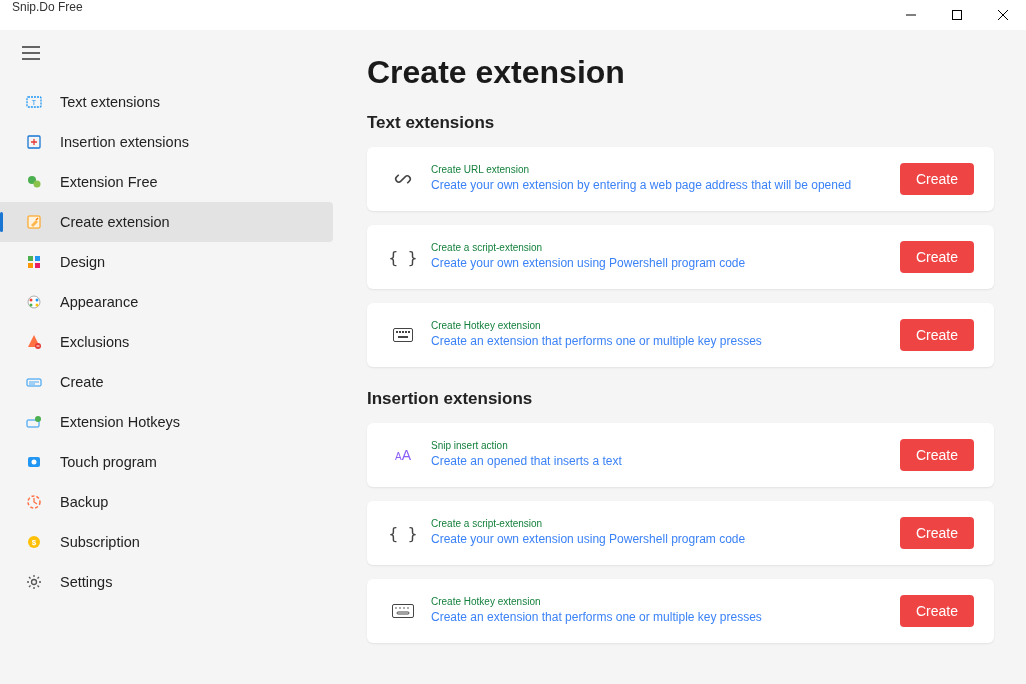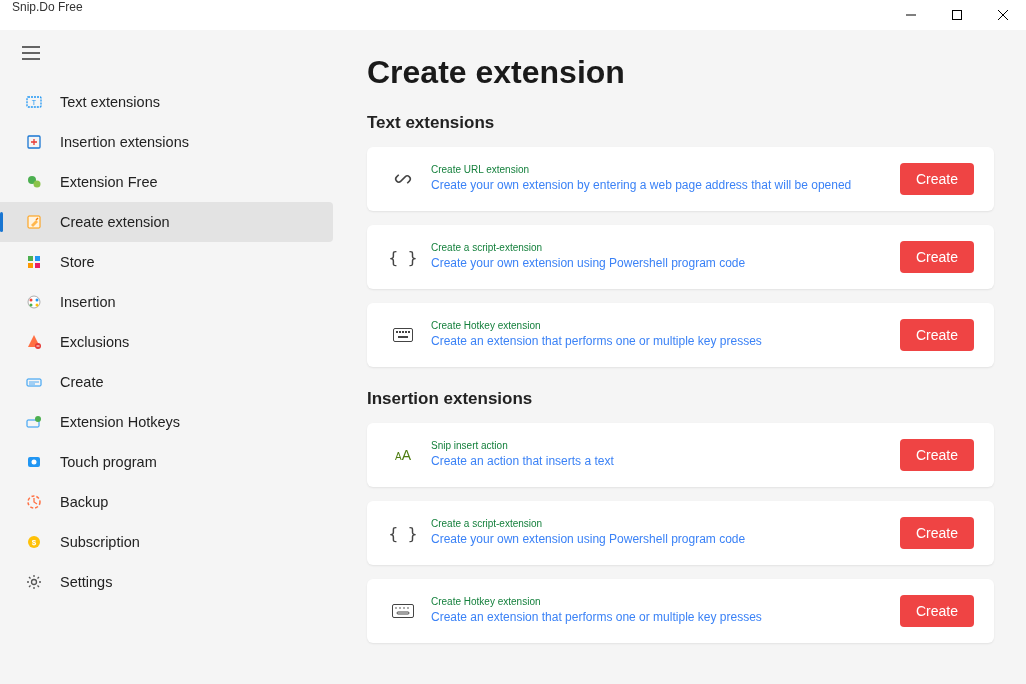--- a/index.html
+++ b/index.html
@@ -110,33 +110,33 @@
         </div>
         <div class="nav-item">
           <span class="nav-icon">
             <svg width="16" height="16" viewBox="0 0 16 16">
               <rect x="2" y="2" width="5" height="5" fill="#4caf50"></rect>
               <rect x="9" y="2" width="5" height="5" fill="#2196f3"></rect>
               <rect x="2" y="9" width="5" height="5" fill="#ff9800"></rect>
               <rect x="9" y="9" width="5" height="5" fill="#e91e63"></rect>
             </svg>
           </span>
-          <span class="nav-label">Store</span>
+          <span class="nav-label">Design</span>
         </div>
         <div class="nav-item">
           <span class="nav-icon">
             <svg width="16" height="16" viewBox="0 0 16 16">
               <circle cx="8" cy="8" r="6" fill="#fff" stroke="#999" stroke-width="0.8"></circle>
               <circle cx="5" cy="6" r="1.5" fill="#f44336"></circle>
               <circle cx="11" cy="6" r="1.5" fill="#2196f3"></circle>
               <circle cx="5" cy="11" r="1.5" fill="#4caf50"></circle>
               <circle cx="11" cy="11" r="1.5" fill="#ffc107"></circle>
             </svg>
           </span>
-          <span class="nav-label">Insertion</span>
+          <span class="nav-label">Appearance</span>
         </div>
         <div class="nav-item">
           <span class="nav-icon">
             <svg width="16" height="16" viewBox="0 0 16 16">
               <path d="M8 1 L14 13 L2 13 Z" fill="#ff7043"></path>
               <circle cx="12" cy="12" r="3" fill="#e53935"></circle>
               <path d="M10.5 12 L13.5 12" stroke="#fff" stroke-width="1"></path>
             </svg>
           </span>
           <span class="nav-label">Exclusions</span>
@@ -242,25 +242,25 @@
               <div class="card-title">Create Hotkey extension</div>
               <div class="card-desc">Create an extension that performs one or multiple key presses</div>
             </div>
             <button class="create-btn">Create</button>
           </div>
         </div>
         <div class="section">
           <div class="section-title">Insertion extensions</div>
           <div class="card">
             <div class="card-icon">
-              <span style="font-size:14px;color:#4d7c0f;font-weight:500"><span style="font-size:10px">A</span>A</span>
+              <span style="font-size:14px;color:#8b5cf6;font-weight:500"><span style="font-size:10px">A</span>A</span>
             </div>
             <div class="card-body">
               <div class="card-title">Snip insert action</div>
-              <div class="card-desc">Create an action that inserts a text</div>
+              <div class="card-desc">Create an opened that inserts a text</div>
             </div>
             <button class="create-btn">Create</button>
           </div>
           <div class="card">
             <div class="card-icon">
               <span style="font-size:16px;font-family:monospace;color:#444">{ }</span>
             </div>
             <div class="card-body">
               <div class="card-title">Create a script-extension</div>
               <div class="card-desc">Create your own extension using Powershell program code</div>

